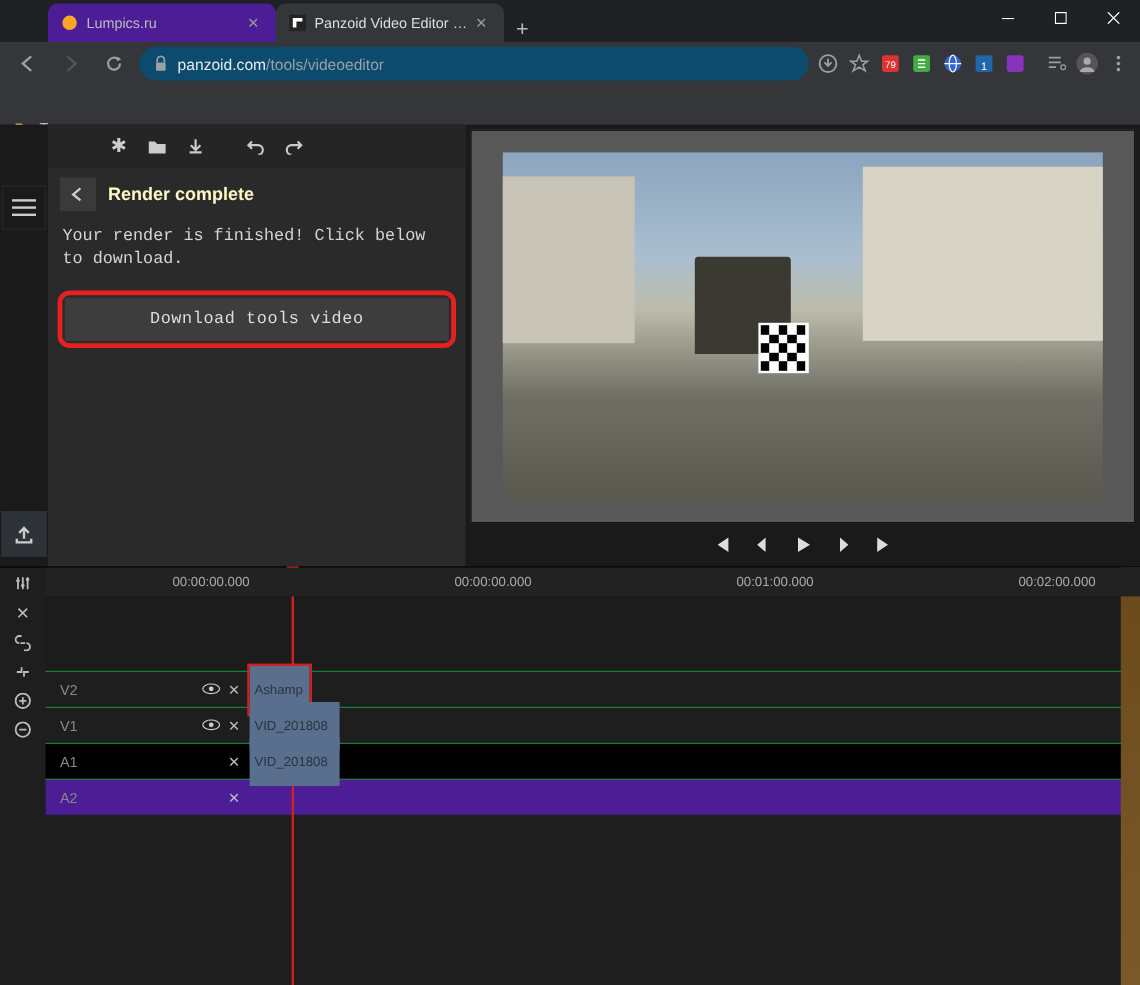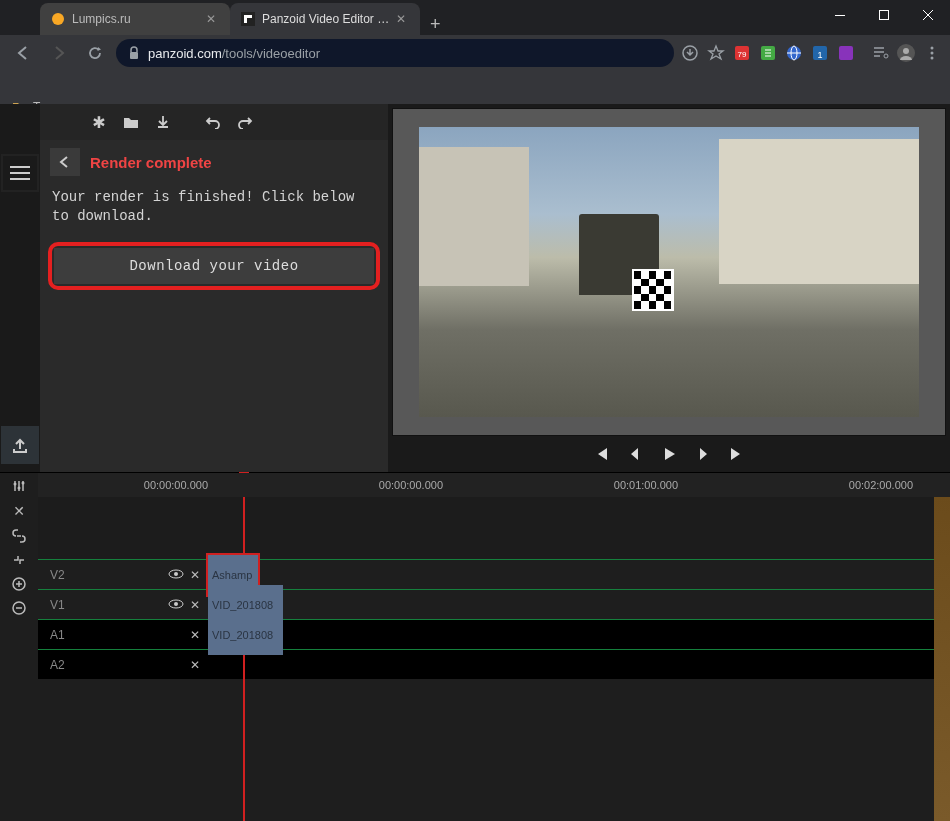--- a/index.html
+++ b/index.html
@@ -2,33 +2,33 @@
 <html><head>
 <meta charset="utf-8">
 <style>
 * { margin: 0; padding: 0; box-sizing: border-box; font-family: Arial, sans-serif; }
 body { background: #1a1a1a; width: 950px; height: 821px; overflow: hidden; position: relative; }
 
 
 .browser-chrome { background: #35363a; height: 104px; }
 .tab-strip { display: flex; align-items: flex-end; height: 35px; padding-left: 40px; position: relative; background: #202124; }
 .tab { display: flex; align-items: center; height: 32px; padding: 0 10px; width: 190px; border-radius: 8px 8px 0 0; font-size: 12px; color: #bbb; gap: 6px; position: relative; }
-.tab.inactive { background: #404040; }
+.tab.inactive { background: #4c1d95; }
 .tab.active { background: #35363a; color: #ddd; }
 .tab .favicon { width: 16px; height: 16px; flex-shrink: 0; display: flex; align-items: center; justify-content: center; }
 .tab .title { flex: 1; overflow: hidden; white-space: nowrap; text-overflow: ellipsis; }
 .tab .close { width: 14px; height: 14px; cursor: pointer; color: #999; }
 .new-tab { color: #bbb; padding: 0 10px; font-size: 18px; cursor: pointer; }
 .window-ctrls { position: absolute; right: 0; top: 0; display: flex; }
 .window-ctrls div { width: 44px; height: 30px; display: flex; align-items: center; justify-content: center; color: #fff; cursor: pointer; }
 
 .addr-bar { height: 36px; display: flex; align-items: center; padding: 0 8px; gap: 6px; }
 .nav-btn { width: 30px; height: 30px; display: flex; align-items: center; justify-content: center; color: #9aa0a6; cursor: pointer; }
 .nav-btn.disabled { color: #555; }
-.url-box { flex: 1; background: #0f172a; border-radius: 15px; height: 28px; display: flex; align-items: center; padding: 0 12px; color: #9aa0a6; font-size: 13px; gap: 8px; }
+.url-box { flex: 1; background: #0c4a6e; border-radius: 15px; height: 28px; display: flex; align-items: center; padding: 0 12px; color: #9aa0a6; font-size: 13px; gap: 8px; }
 .url-box .domain { color: #e8eaed; }
 .ext-icons { display: flex; gap: 6px; align-items: flex-start; }
 .ext-icon { width: 20px; height: 20px; display: flex; align-items: center; justify-content: center; }
 
 .bookmark-bar { height: 28px; display: flex; align-items: center; padding: 0 12px; gap: 6px; color: #bbb; font-size: 12px; }
 .bm-folder { display: flex; align-items: center; gap: 5px; cursor: pointer; margin-top: 44px; }
 
 
 .app { height: 717px; background: #1a1a1a; display: flex; flex-direction: column; }
 .app-header { height: 40px; background: #222; display: flex; align-items: center; padding: 0 0 0 70px; position: relative; }
@@ -40,21 +40,21 @@
 .main-row { display: flex; flex: 0 0 368px; }
 .left-col { width: 388px; display: flex; }
 .thin-rail { width: 40px; background: #1a1a1a; display: flex; flex-direction: column; align-items: center; padding-top: 50px; gap: 8px; }
 .hamburger { width: 38px; height: 38px; border: 2px solid #222; display: flex; flex-direction: column; justify-content: center; align-items: center; gap: 4px; cursor: pointer; }
 .hamburger span { width: 20px; height: 2px; background: #ccc; }
 .rail-export { width: 38px; height: 38px; background: #2d3338; display: flex; align-items: center; justify-content: center; cursor: pointer; margin-top: auto; margin-bottom: 8px; color: #ccc; }
 
 .side-panel { flex: 1; background: #2a2a2a; display: flex; flex-direction: column; }
 .panel-toolbar { height: 36px; background: #252525; display: flex; align-items: center; padding-left: 50px; gap: 14px; color: #ccc; }
 .panel-toolbar .ticon { cursor: pointer; width: 18px; display:flex; justify-content:center; }
-.panel-head { display: flex; align-items: center; padding: 8px 10px; gap: 10px; color: #ef4444; font-family: "Courier New", monospace; font-size: 15px; font-weight: bold; }
+.panel-head { display: flex; align-items: center; padding: 8px 10px; gap: 10px; color: #fef9c3; font-family: "Courier New", monospace; font-size: 15px; font-weight: bold; }
 .panel-back { width: 30px; height: 28px; background: #3a3a3a; display: flex; align-items: center; justify-content: center; cursor: pointer; color: #ccc; }
 .panel-desc { padding: 4px 12px 12px; color: #d4d4d4; font-family: "Courier New", monospace; font-size: 14px; line-height: 1.35; }
 .dl-btn-wrap { margin: 4px 8px; border: 4px solid #e42020; border-radius: 10px; padding: 2px; }
 .dl-btn { background: #3d3d3d; color: #ddd; font-family: "Courier New", monospace; font-size: 14px; text-align: center; padding: 10px 0; cursor: pointer; letter-spacing: 0.5px; }
 
 .preview-col { flex: 1; display: flex; flex-direction: column; padding: 4px 4px 0 4px; }
 .preview { flex: 1; background: #585858; position: relative; border: 1px solid #111; overflow: hidden; }
 .preview-img { position: absolute; left: 26px; right: 26px; top: 18px; bottom: 18px; background: linear-gradient(to bottom, #8ba5bf 0%, #aabecf 30%, #bcbcaa 45%, #6f6f65 70%, #58584e 100%); }
 .building { position: absolute; left: 60%; top: 4%; width: 40%; height: 50%; background: #d8d4c5; }
 .building2 { position: absolute; left: 0; top: 7%; width: 22%; height: 48%; background: #c7c3b6; }
@@ -273,21 +273,21 @@
         <div class="panel-head">
           <div class="panel-back">
               <svg width="16" height="14">
                 <path d="M10 2 L4 7 L10 12" fill="none" stroke="#ccc" stroke-width="2"></path>
               </svg>
             </div>
           <span>Render complete</span>
         </div>
         <div class="panel-desc">Your render is finished! Click below to download.</div>
         <div class="dl-btn-wrap">
-          <div class="dl-btn">Download your video</div>
+          <div class="dl-btn">Download tools video</div>
         </div>
       </div>
     </div>
 
     <div class="preview-col">
       <div class="preview">
         <div class="preview-img">
           <div class="building2"></div>
           <div class="building"></div>
           <div class="statue"></div>
@@ -426,21 +426,21 @@
       </div>
       <div class="tl-track" style="background:#000000">
         <div class="tl-label">
             <span>A1</span>
             <span class="r">
               <span>✕</span>
             </span>
           </div>
         <div class="clip" style="width:75px; background:#5a6f8d">VID_201808</div>
       </div>
-      <div class="tl-track" style="background:#000000">
+      <div class="tl-track" style="background:#4c1d95">
         <div class="tl-label">
             <span>A2</span>
             <span class="r">
               <span>✕</span>
             </span>
           </div>
       </div>
     </div>
   </div>
 </div>

